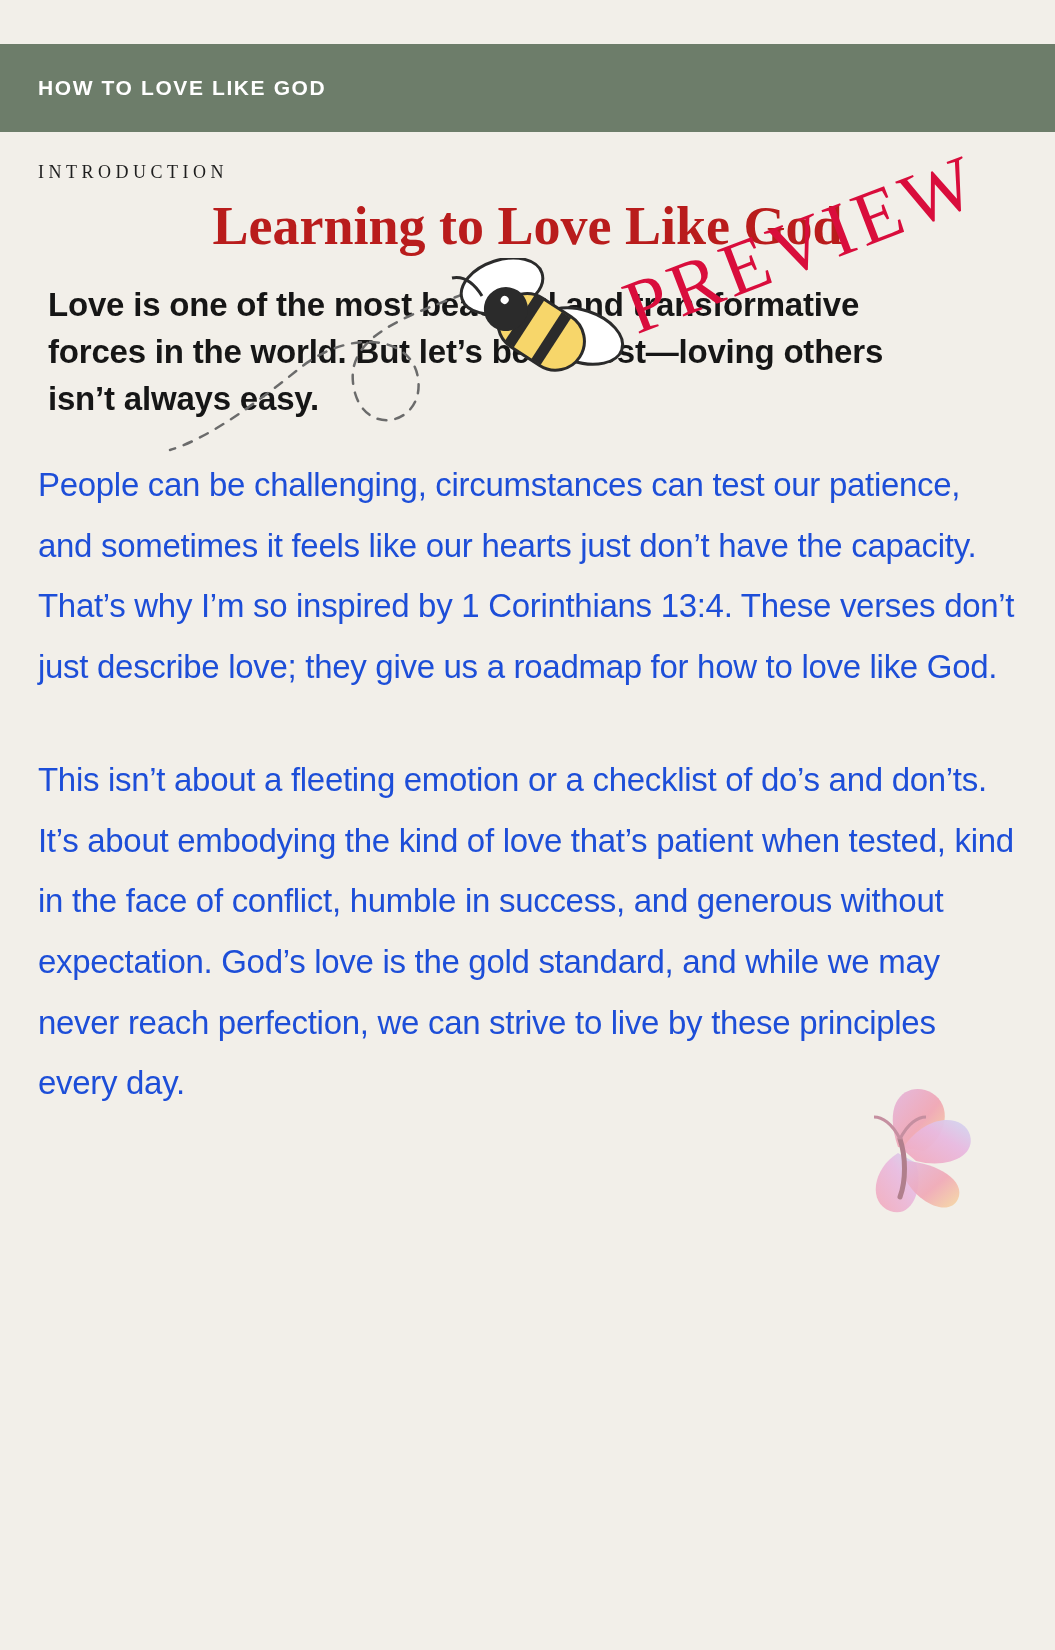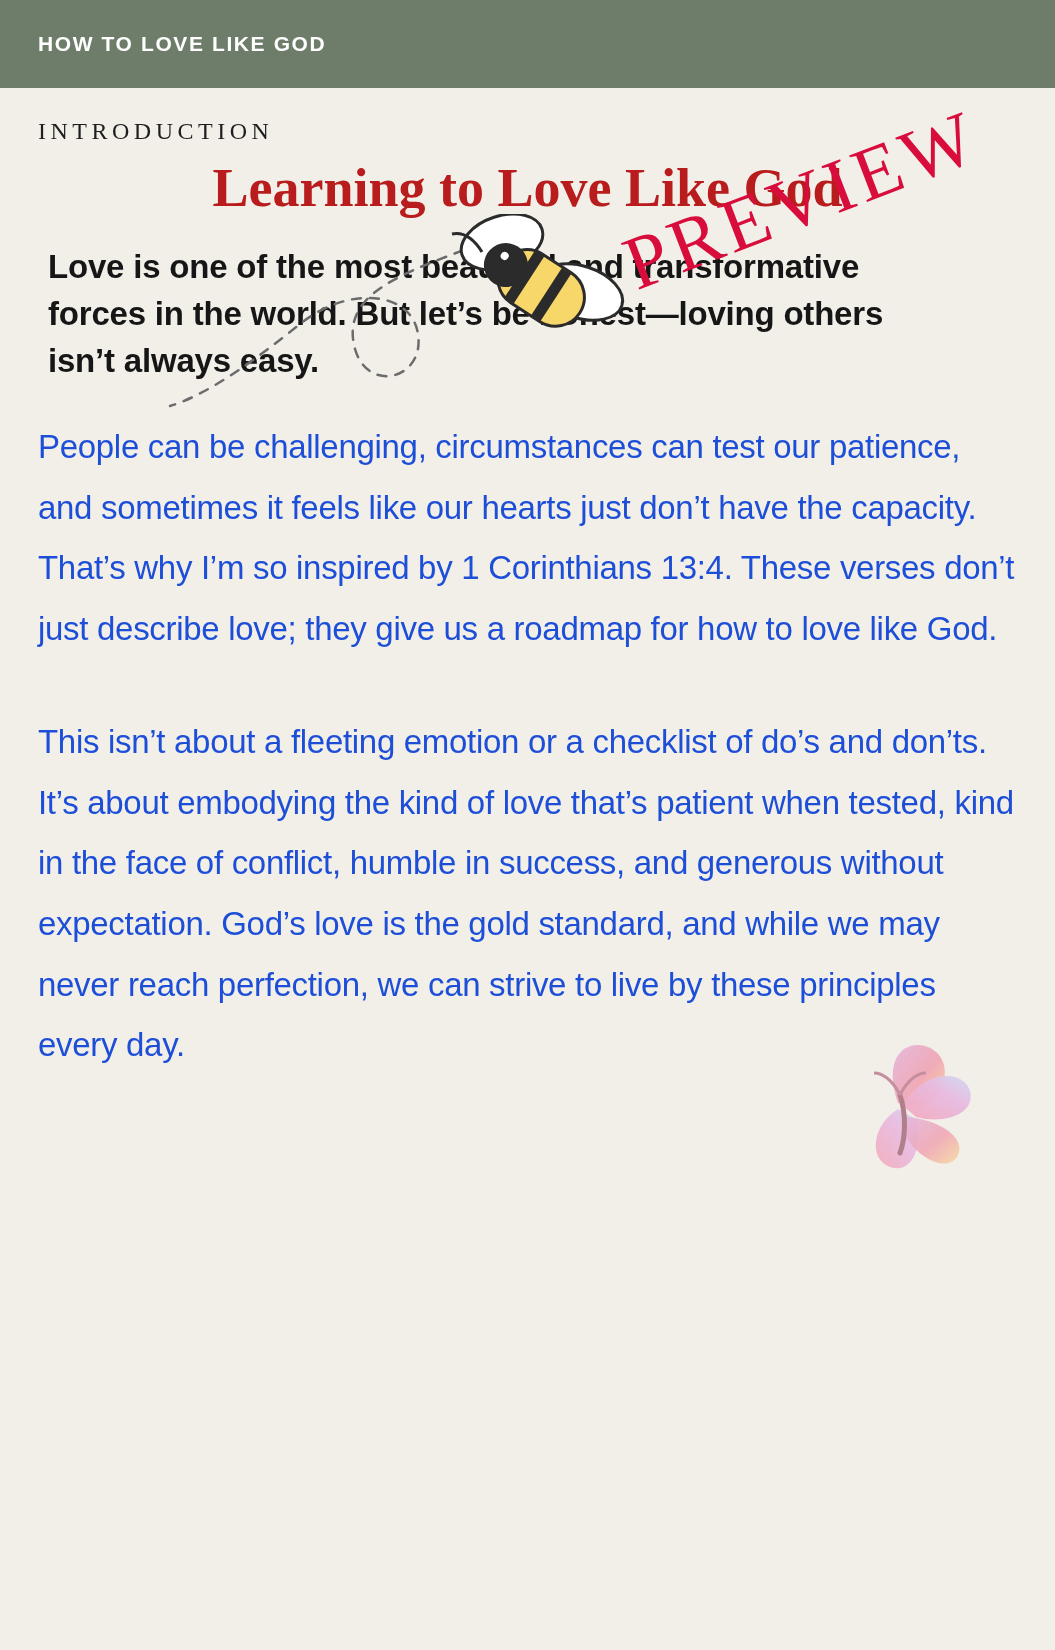--- a/index.html
+++ b/index.html
@@ -16,38 +16,39 @@
   }
 
   
   .header-bar {
     height: 88px;
     background: #6d7d6a;
     display: flex;
     align-items: center;
     padding-left: 38px;
     box-sizing: border-box;
+    margin-top: 44px;
   }
   .header-title {
     color: #ffffff;
     font-size: 21px;
     font-weight: bold;
     letter-spacing: 1.6px;
   }
 
   
   .page {
     position: relative;
     padding: 0 38px;
     box-sizing: border-box;
   }
 
   .eyebrow {
     font-family: "Liberation Serif", serif;
-    font-size: 24px;
+    font-size: 18px;
     letter-spacing: 4.5px;
     color: #1e1e1e;
     margin-top: 30px;
     margin-bottom: 6px;
   }
 
   .chapter-title {
     font-family: "Liberation Serif", serif;
     font-size: 54px;
     color: #b91c1c;

